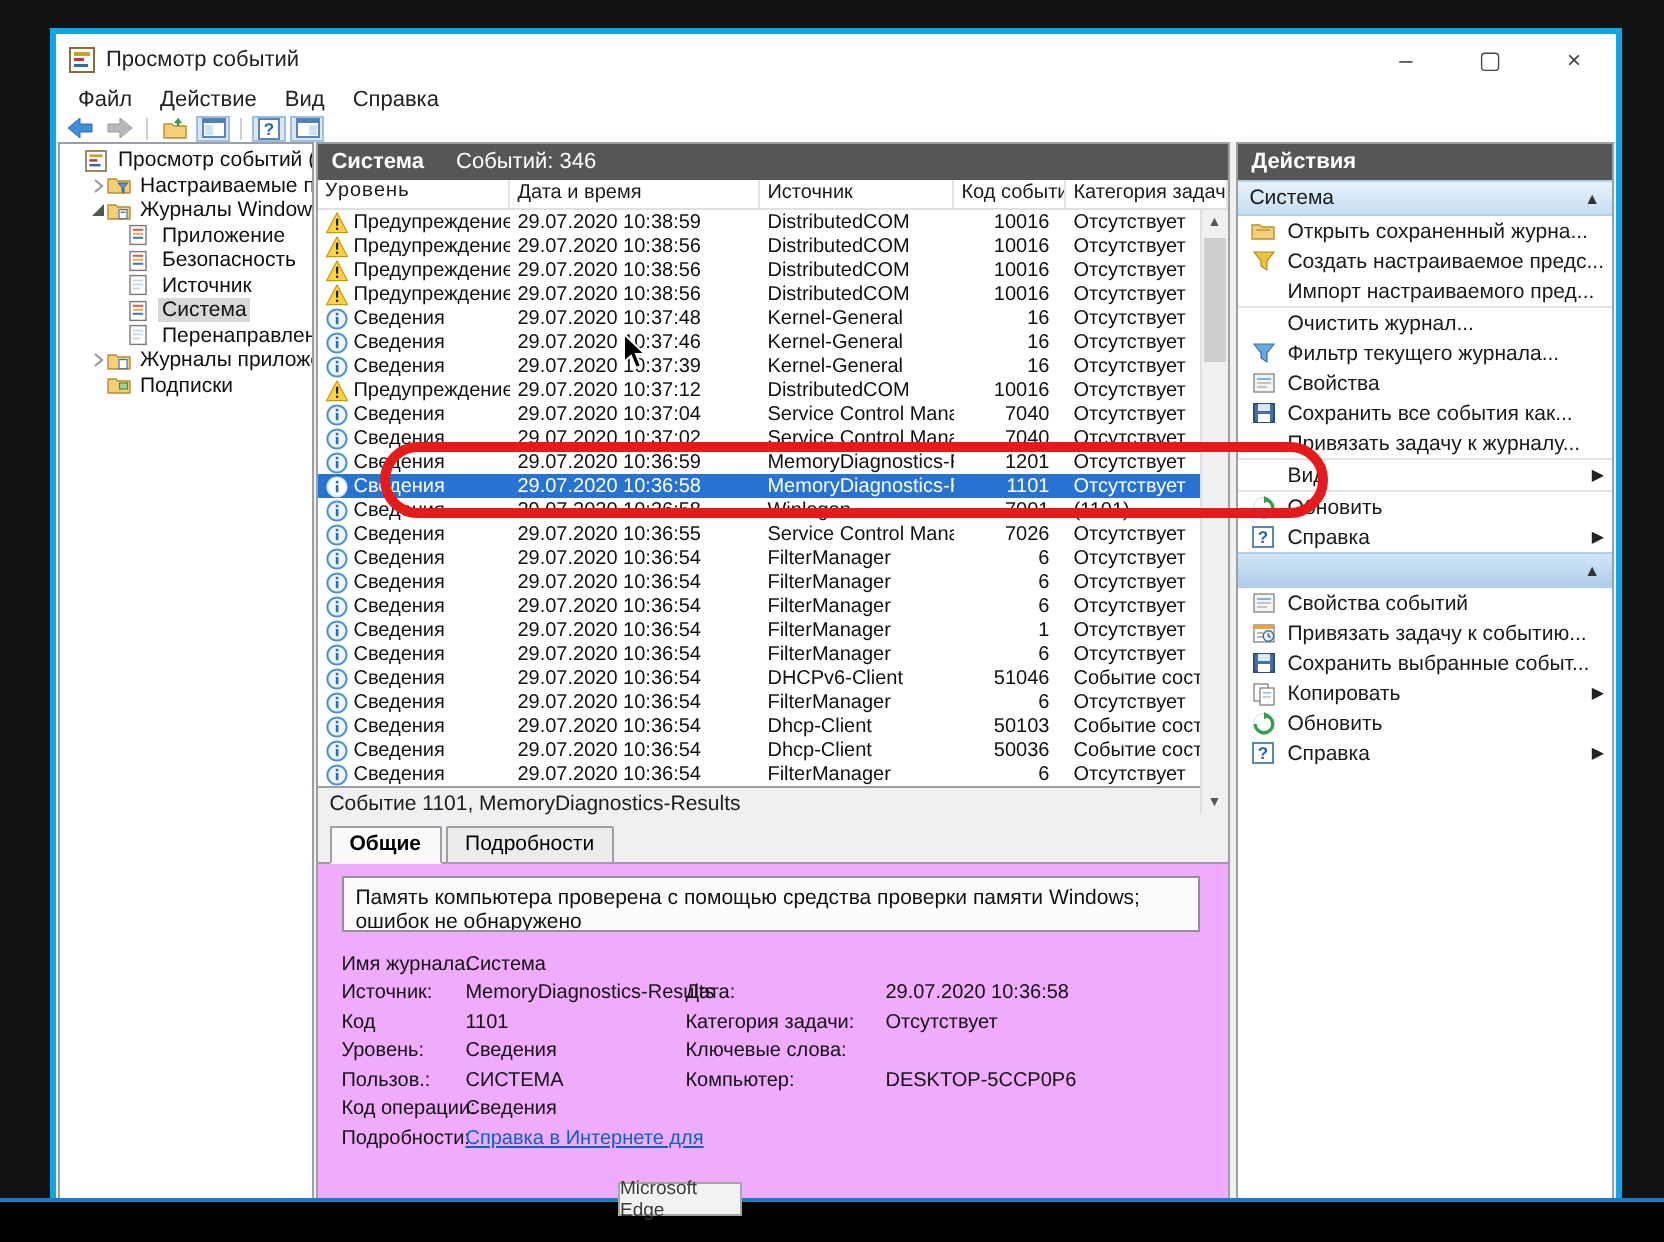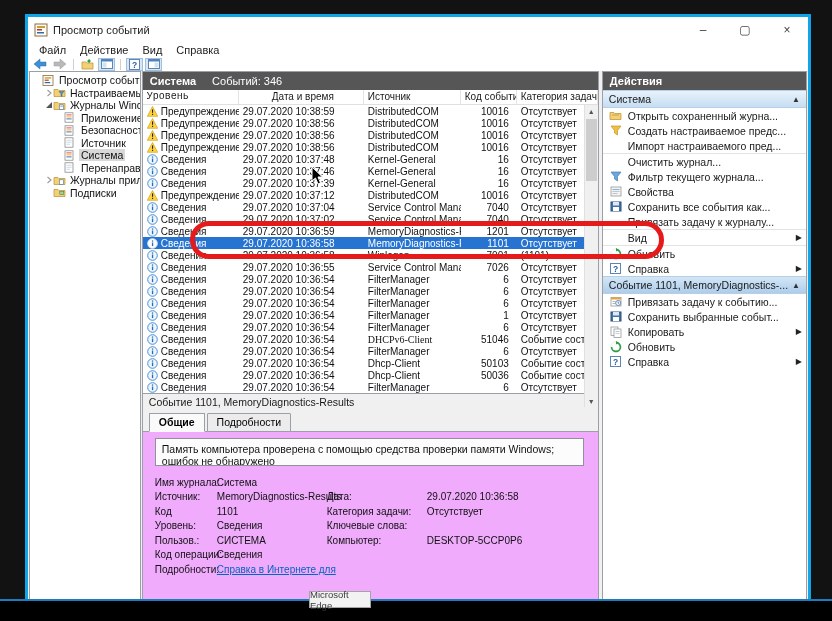--- a/index.html
+++ b/index.html
@@ -263,21 +263,21 @@
           </div>
         </div>
 
       <div class="center-panel">
         <div class="dark-bar">
           <span class="bar-title">Система</span>
           <span>Событий: 346</span>
         </div>
         <div class="col-header" id="colhead">
             <div class="col-cell" style="width: 96px; font-family: Liberation Mono, monospace;">Уровень</div>
-            <div class="col-cell" style="width: 125px; text-align: center;">Дата и время</div>
+            <div class="col-cell" style="width: 125px;">Дата и время</div>
             <div class="col-cell" style="width: 97px;">Источник</div>
             <div class="col-cell" style="width: 56px;">Код события</div>
             <div class="col-cell" style="width: 81px;">Категория задачи</div>
           </div>
         <div class="list" id="evlist">
             <div class="ev-row">
               <div class="ev-cell" style="width: 96px;">
                 <span class="lvl-icon"><svg width="11" height="11" viewBox="0 0 11 11">
                     <path d="M5.5 0.5 L10.7 10.3 L0.3 10.3 Z" fill="#ffd23e" stroke="#c99700" stroke-width="0.6"></path>
                     <rect x="5" y="3.4" width="1.1" height="3.4" fill="#222"></rect>
@@ -545,21 +545,21 @@
             <div class="ev-row">
               <div class="ev-cell" style="width: 96px;">
                 <span class="lvl-icon"><svg width="11" height="11" viewBox="0 0 11 11">
                     <circle cx="5.5" cy="5.5" r="4.8" fill="#eef6fd" stroke="#4a90d9"></circle>
                     <rect x="4.9" y="4.5" width="1.3" height="3.6" fill="#2b6cb5"></rect>
                     <rect x="4.9" y="2.4" width="1.3" height="1.3" fill="#2b6cb5"></rect>
                   </svg></span>
                 <span>Сведения</span>
               </div>
               <div class="ev-cell" style="width: 125px;">29.07.2020 10:36:54</div>
-              <div class="ev-cell" style="width: 97px; font-family: Liberation Serif, serif;">DHCPv6-Client</div>
+              <div class="ev-cell" style="width: 97px;">DHCPv6-Client</div>
               <div class="ev-cell num" style="width: 56px;">51046</div>
               <div class="ev-cell" style="width: 81px;">Событие состо...</div>
             </div>
             <div class="ev-row">
               <div class="ev-cell" style="width: 96px;">
                 <span class="lvl-icon"><svg width="11" height="11" viewBox="0 0 11 11">
                     <circle cx="5.5" cy="5.5" r="4.8" fill="#eef6fd" stroke="#4a90d9"></circle>
                     <rect x="4.9" y="4.5" width="1.3" height="3.6" fill="#2b6cb5"></rect>
                     <rect x="4.9" y="2.4" width="1.3" height="1.3" fill="#2b6cb5"></rect>
                   </svg></span>
@@ -766,22 +766,32 @@
               <span class="act-ic">
                 <svg width="11" height="11" viewBox="0 0 11 11">
                   <rect x="0.5" y="0.5" width="10" height="10" fill="#fff" stroke="#5b86b5"></rect>
                   <text x="5.5" y="8.6" font-size="8.5" font-family="Liberation Sans, sans-serif" font-weight="bold" fill="#2b5fa5" text-anchor="middle">?</text>
                 </svg>
               </span>
               <span>Справка</span>
               <span class="act-sub">▶</span>
             </div>
             <div class="act-section-h event">
-              <span>Событие 1101, MemoryDiagnostics-...</span>
               <span class="act-collapse">▲</span>
+            </div>
+            <div class="act-item">
+              <span class="act-ic">
+                <svg width="12" height="11" viewBox="0 0 12 11">
+                  <rect x="1" y="1" width="10" height="9" fill="#f4f4f4" stroke="#8a8a8a" stroke-width="0.7"></rect>
+                  <rect x="2.5" y="3" width="7" height="1" fill="#7fb2e0"></rect>
+                  <rect x="2.5" y="5" width="7" height="1" fill="#c4c4c4"></rect>
+                  <rect x="2.5" y="7" width="5" height="1" fill="#c4c4c4"></rect>
+                </svg>
+              </span>
+              <span>Свойства событий</span>
             </div>
             <div class="act-item">
               <span class="act-ic">
                 <svg width="12" height="11" viewBox="0 0 12 11">
                   <rect x="1" y="1.5" width="10" height="8.5" fill="#fff" stroke="#8a8a8a" stroke-width="0.7"></rect>
                   <rect x="1" y="1.5" width="10" height="2" fill="#e8a33d"></rect>
                   <rect x="2.5" y="5" width="3" height="1" fill="#b5b5b5"></rect>
                   <rect x="2.5" y="7" width="3" height="1" fill="#b5b5b5"></rect>
                   <circle cx="8.2" cy="7" r="2.6" fill="#eef4fb" stroke="#3a6fa8" stroke-width="0.7"></circle>
                   <path d="M8.2 5.6 V7 L9.3 7.8" stroke="#3a6fa8" stroke-width="0.8" fill="none"></path>

